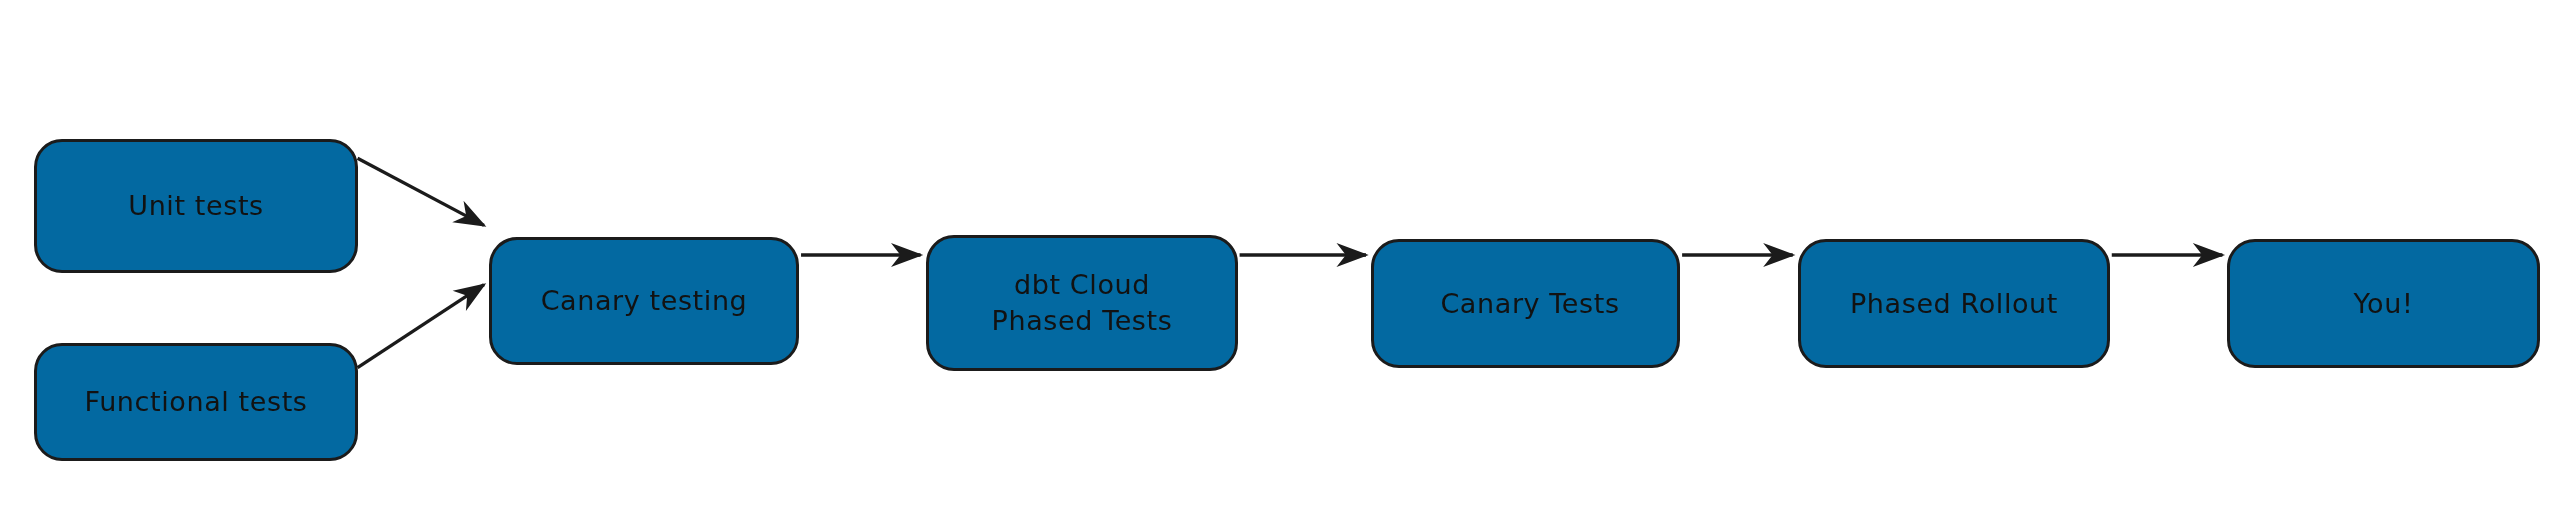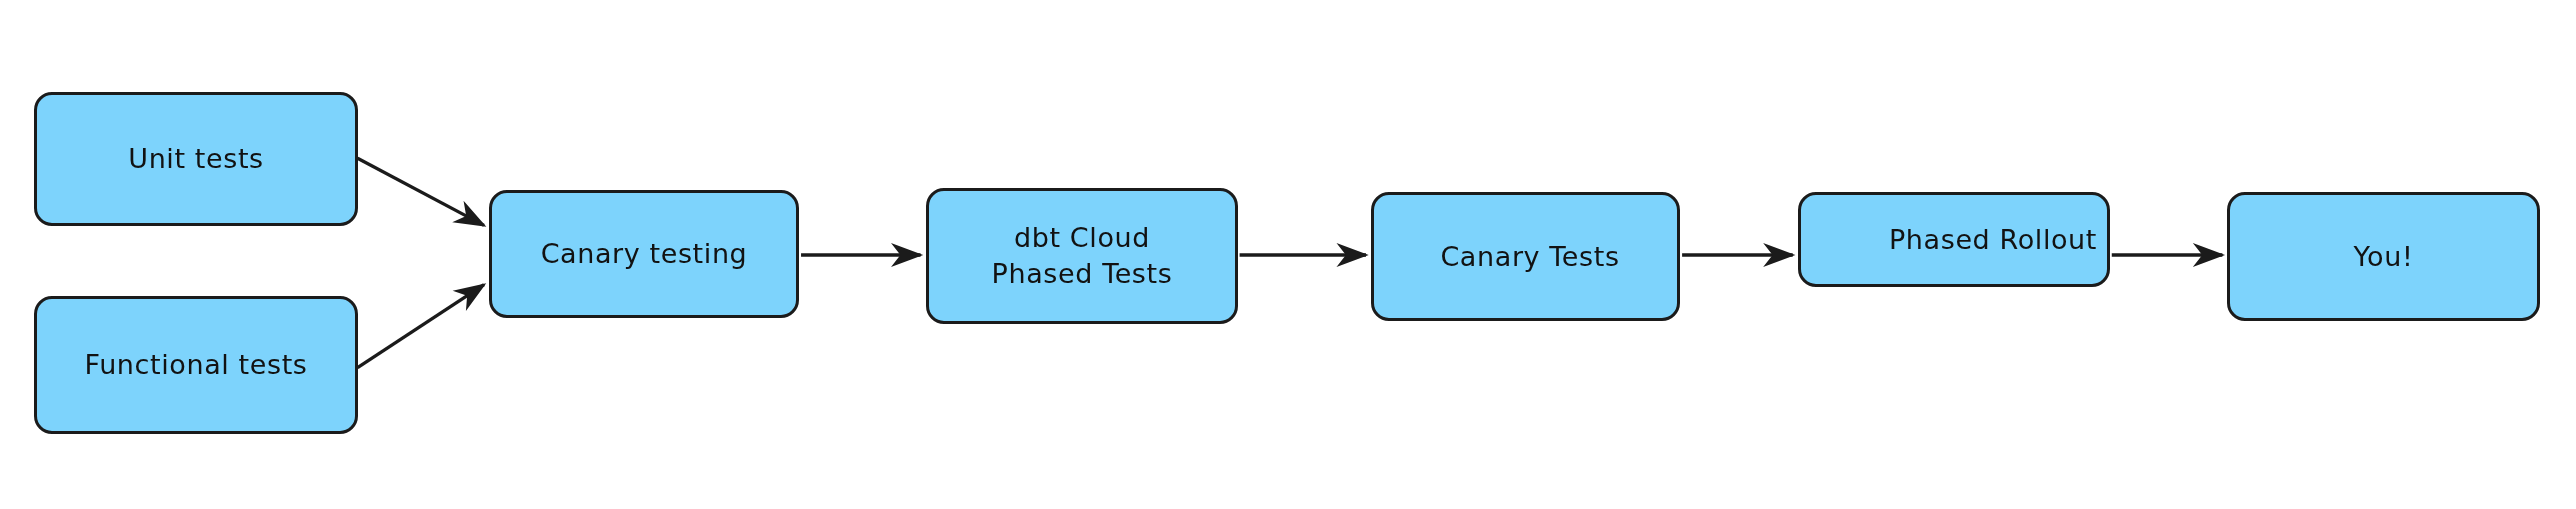--- a/index.html
+++ b/index.html
@@ -23,43 +23,44 @@
     left: 0;
     top: 0;
     width: 2576px;
     height: 510px;
     pointer-events: none;
   }
   .node {
     position: absolute;
     box-sizing: border-box;
     border: 3px solid #1b1b1b;
-    border-radius: 18px;
-    background: #7dd3fc;
+    border-radius: 28px;
+    background: #0369a1;
     display: flex;
     align-items: center;
     justify-content: center;
     text-align: center;
+    margin-top: 47px;
   }
   .node-label {
     font-family: "DejaVu Sans", sans-serif;
     font-size: 27px;
     line-height: 1.32;
     color: #121212;
     letter-spacing: 0.6px;
     white-space: pre-line;
     padding: 0 10px;
   }
   
   #node-unit-tests        { left: 34px;   top: 92px;  width: 324px; height: 134px; }
-  #node-functional-tests  { left: 34px;   top: 296px; width: 324px; height: 138px; }
+  #node-functional-tests  { left: 34px;   top: 296px; width: 324px; height: 118px; }
   #node-smoke-testing     { left: 489px;  top: 190px; width: 310px; height: 128px; }
   #node-dbt-cloud         { left: 926px;  top: 188px; width: 312px; height: 136px; }
   #node-canary-tests      { left: 1371px; top: 192px; width: 309px; height: 129px; padding-left: 9px; }
-  #node-phased-rollout    { left: 1798px; top: 192px; width: 312px; height: 95px; justify-content: flex-end; }
+  #node-phased-rollout    { left: 1798px; top: 192px; width: 312px; height: 129px; }
   #node-you               { left: 2227px; top: 192px; width: 313px; height: 129px; }
 </style>
 </head>
 <body>
 
 <div id="canvas">
 
   <svg id="edges" viewBox="0 0 2608 516" width="2576" height="510" xmlns="http://www.w3.org/2000/svg">
     <defs>
       <marker id="arrowhead" markerWidth="12" markerHeight="12" refX="9.2" refY="4" orient="auto" markerUnits="strokeWidth">

